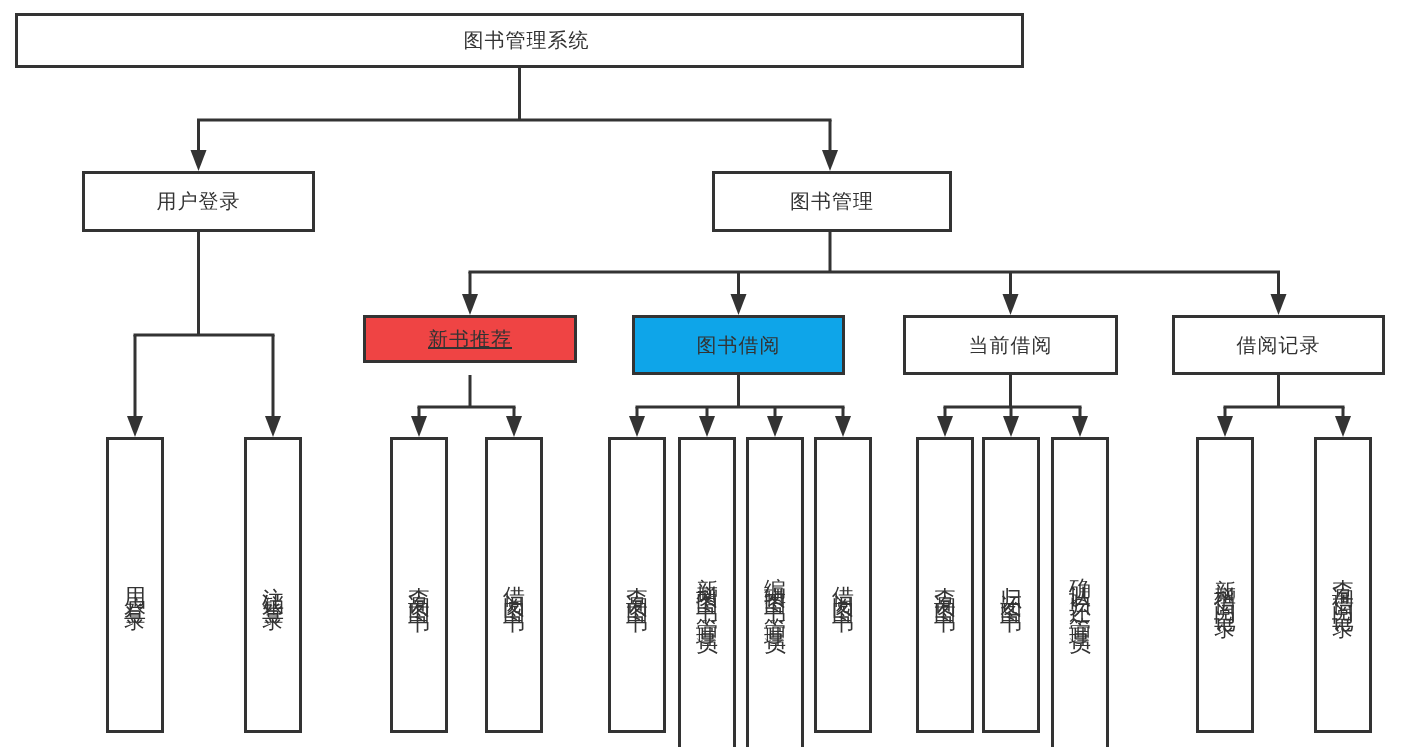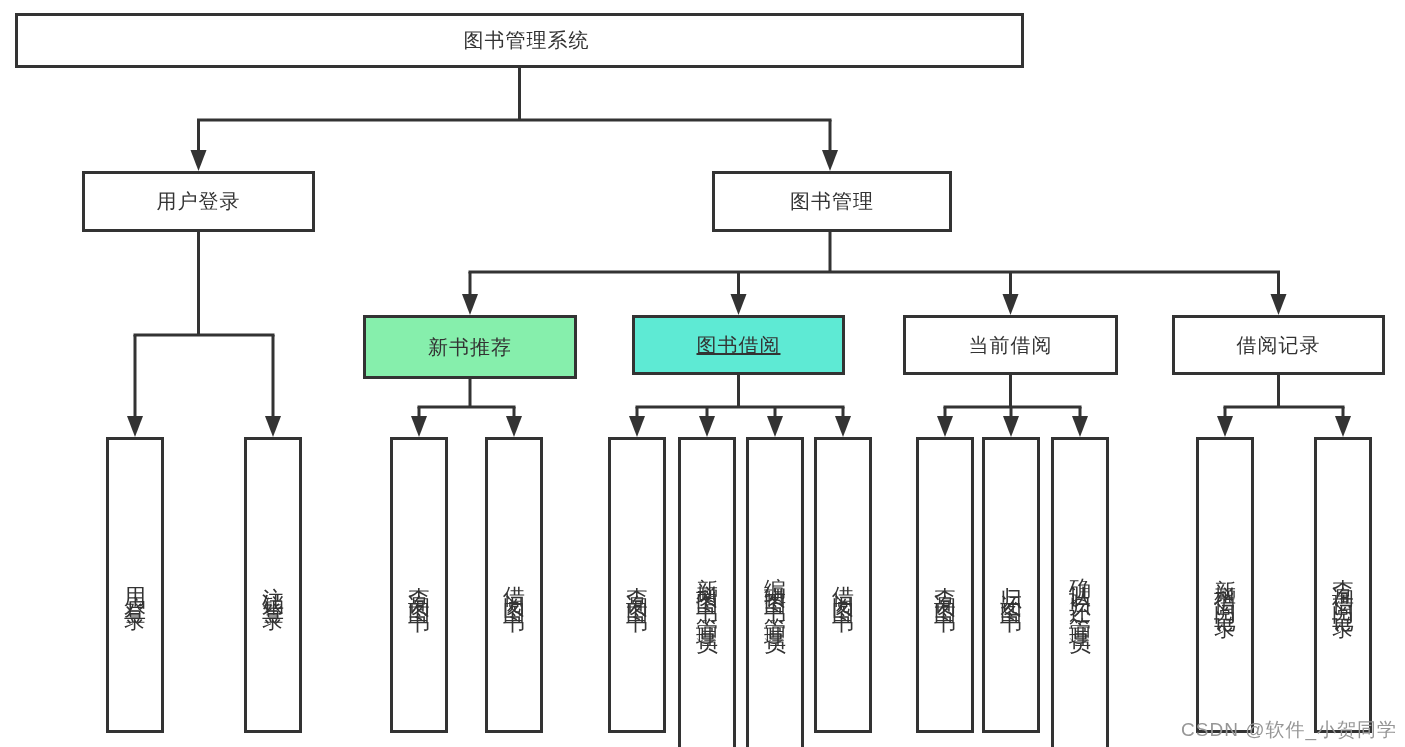--- a/index.html
+++ b/index.html
@@ -115,24 +115,24 @@
   <div id="nodes">
       <div class="node" style="left: 15px; top: 13px; width: 1009px; height: 55px; border-color: rgb(51, 51, 51); background: rgb(255, 255, 255);">
         <span class="label" style="color: rgb(51, 51, 51); margin-left: 14px;">图书管理系统</span>
       </div>
       <div class="node" style="left: 82px; top: 171px; width: 233px; height: 61px; border-color: rgb(51, 51, 51); background: rgb(255, 255, 255);">
         <span class="label" style="color: rgb(51, 51, 51);">用户登录</span>
       </div>
       <div class="node" style="left: 712px; top: 171px; width: 240px; height: 61px; border-color: rgb(51, 51, 51); background: rgb(255, 255, 255);">
         <span class="label" style="color: rgb(51, 51, 51);">图书管理</span>
       </div>
-      <div class="node" style="left: 363px; top: 315px; width: 214px; height: 64px; border-color: rgb(51, 51, 51); background: #86efac;">
+      <div class="node" style="left: 363px; top: 315px; width: 214px; height: 48px; border-color: rgb(51, 51, 51); background: #ef4444; text-decoration: underline;">
         <span class="label" style="color: rgb(51, 51, 51);">新书推荐</span>
       </div>
-      <div class="node" style="left: 632px; top: 315px; width: 213px; height: 60px; border-color: rgb(51, 51, 51); background: #5eead4; text-decoration: underline;">
+      <div class="node" style="left: 632px; top: 315px; width: 213px; height: 60px; border-color: rgb(51, 51, 51); background: #0ea5e9;">
         <span class="label" style="color: rgb(51, 51, 51);">图书借阅</span>
       </div>
       <div class="node" style="left: 903px; top: 315px; width: 215px; height: 60px; border-color: rgb(51, 51, 51); background: rgb(255, 255, 255); text-align: center;">
         <span class="label" style="color: rgb(51, 51, 51);">当前借阅</span>
       </div>
       <div class="node" style="left: 1172px; top: 315px; width: 213px; height: 60px; border-color: rgb(51, 51, 51); background: rgb(255, 255, 255);">
         <span class="label" style="color: rgb(51, 51, 51);">借阅记录</span>
       </div>
       <div class="node vertical" style="left: 106px; top: 437px; width: 58px; height: 296px; border-color: rgb(51, 51, 51); background: rgb(255, 255, 255);">
         <span class="label" style="color: rgb(51, 51, 51);">用户登录</span>
@@ -167,14 +167,13 @@
       <div class="node vertical" style="left: 1051px; top: 437px; width: 58px; height: 318px; border-color: rgb(51, 51, 51); background: rgb(255, 255, 255);">
         <span class="label" style="color: rgb(51, 51, 51);">确认归还（管理员）</span>
       </div>
       <div class="node vertical" style="left: 1196px; top: 437px; width: 58px; height: 296px; border-color: rgb(51, 51, 51); background: rgb(255, 255, 255);">
         <span class="label" style="color: rgb(51, 51, 51);">新增借阅记录</span>
       </div>
       <div class="node vertical" style="left: 1314px; top: 437px; width: 58px; height: 296px; border-color: rgb(51, 51, 51); background: rgb(255, 255, 255);">
         <span class="label" style="color: rgb(51, 51, 51);">查询借阅记录</span>
       </div>
     </div>
-  <div id="watermark" style="color: rgb(150, 150, 150);">CSDN @软件_小贺同学</div>
 </div>
 
 </body></html>

